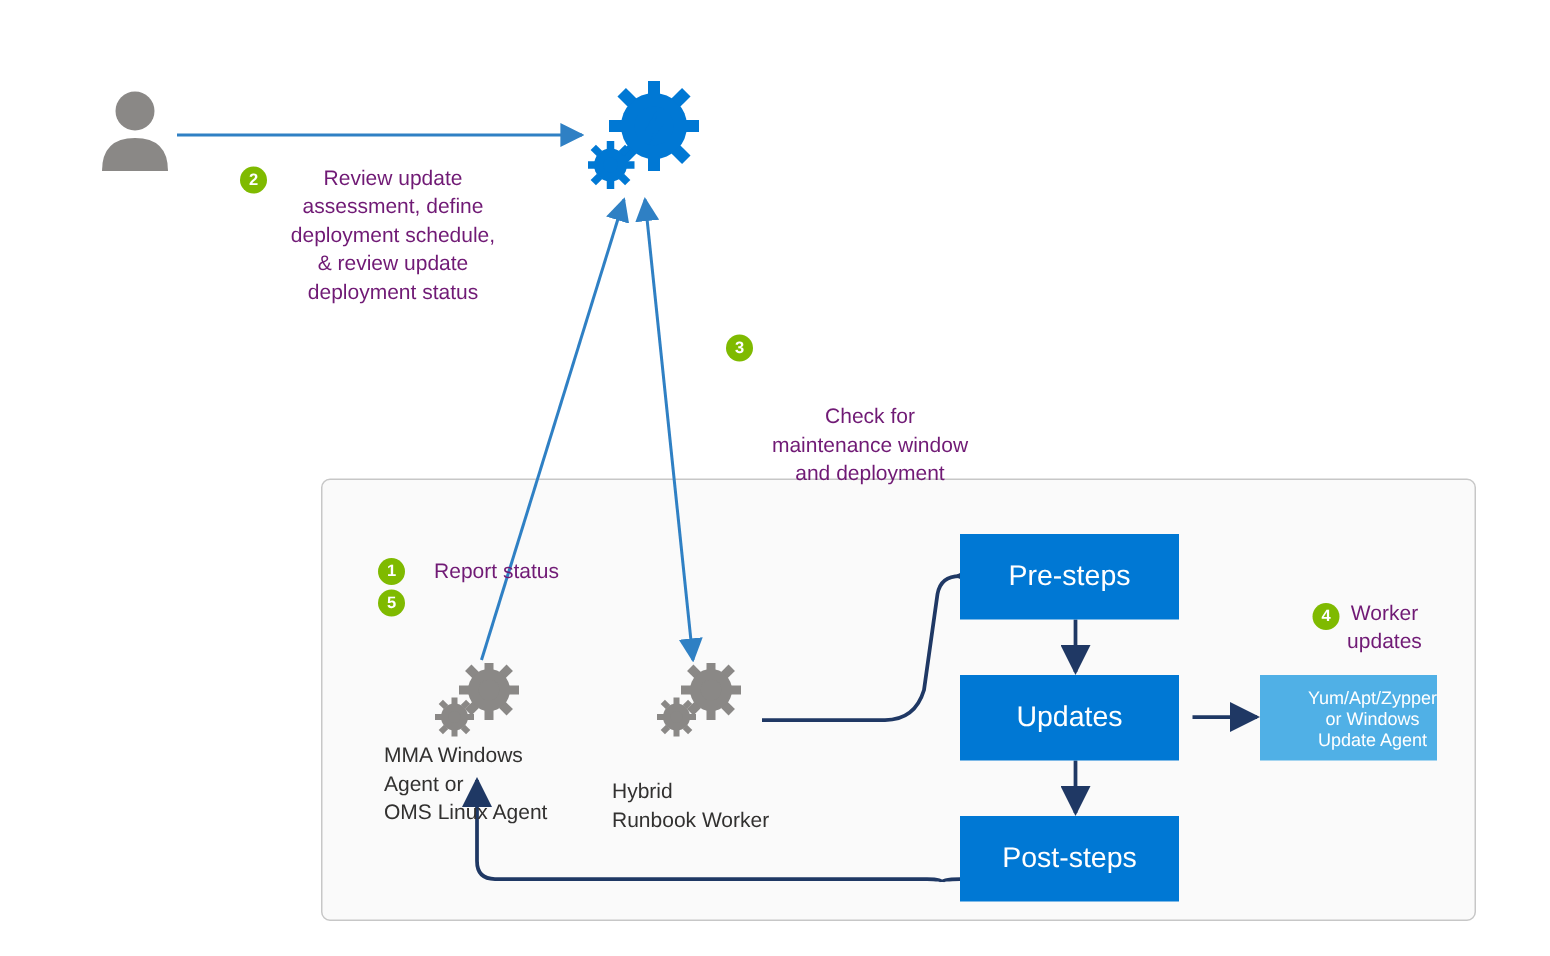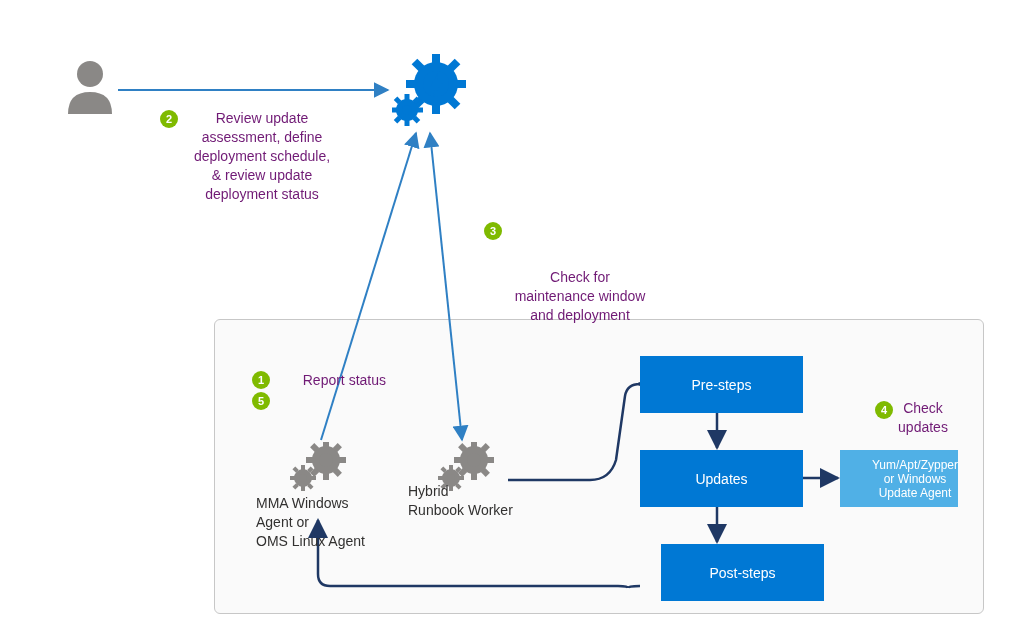--- a/index.html
+++ b/index.html
@@ -25,36 +25,36 @@
     font-weight: 600;
     text-align: center;
     line-height: 18px;
   }
   .caption {
     font-size: 14px;
     color: #701a75;
     line-height: 1.35;
     text-align: center;
   }
-  .caption-left { text-align: right; }
+  .caption-left { text-align: center; }
   .icon-label {
     font-size: 14px;
     color: #323130;
     text-align: left;
     line-height: 1.35;
   }
   .flow-box {
     background: #0078D4;
     color: #fff;
-    font-size: 14px;
+    font-size: 19px;
     display: flex;
     align-items: center;
     justify-content: center;
     text-align: center;
-    width: 163px;
+    width: 146px;
     height: 57px;
   }
   .flow-box.light {
     background: #50B0E6;
   }
   .container-box {
     border: 1px solid #c7c7c7;
     border-radius: 6px;
     background: #fafafa;
   }
@@ -160,21 +160,21 @@
   <span class="num-badge">1</span>
 </div>
 <div class="abs" style="left:252px; top:392px;">
   <span class="num-badge">5</span>
 </div>
 <div class="abs caption caption-left" style="left:276px; top:371px; width:110px;">Report status</div>
 
 <div class="abs" style="left:875px; top:401px;">
   <span class="num-badge">4</span>
 </div>
-<div class="abs caption" style="left:864px; top:399px; width:100px; text-align:center; white-space:pre-line; padding-left:18px;">Check
+<div class="abs caption" style="left:864px; top:399px; width:100px; text-align:center; white-space:pre-line; padding-left:18px;">Worker
 updates</div>
 
 <div class="abs gears-gray" style="left:290px; top:442px;">
   <svg width="56" height="50" viewBox="0 0 56 50">
     <g transform="translate(36,18)">
       <circle r="14" fill="#8a8886"></circle>
         <circle r="7" fill="#fafafa"></circle>
       <g fill="#8a8886">
         <rect x="-3" y="-20" width="6" height="8"></rect>
           <rect x="-3" y="12" width="6" height="8"></rect>
@@ -231,30 +231,30 @@
         <rect x="-13" y="-2" width="5" height="4"></rect>
           <rect x="8" y="-2" width="5" height="4"></rect>
         <rect x="5" y="-11" width="4" height="5" transform="rotate(45 7 -8)"></rect>
         <rect x="-9" y="6" width="4" height="5" transform="rotate(45 -7 8)"></rect>
         <rect x="-9" y="-11" width="4" height="5" transform="rotate(-45 -7 -8)"></rect>
         <rect x="5" y="6" width="4" height="5" transform="rotate(-45 7 8)"></rect>
       </g>
     </g>
   </svg>
 </div>
-<div class="abs icon-label" style="left:408px; top:482px; width:130px; white-space:pre-line;">Hybrid
+<div class="abs icon-label" style="left:408px; top:518px; width:130px; white-space:pre-line;">Hybrid
 Runbook Worker</div>
 
 <div class="abs flow-box" style="left:640px; top:356px;">
     <span>Pre-steps</span>
   </div>
 
 <div class="abs flow-box" style="left:640px; top:450px;">
     <span>Updates</span>
   </div>
 
-<div class="abs flow-box" style="left:640px; top:544px;margin-left:21px;">
+<div class="abs flow-box" style="left:640px; top:544px;">
     <span>Post-steps</span>
   </div>
 
 <div class="abs flow-box light" style="left:840px; top:450px; width:118px; white-space:pre-line; font-size:12px;padding-left:32px;"><span>Yum/Apt/Zypper
 or Windows
 Update Agent</span></div>
 
 </body></html>

